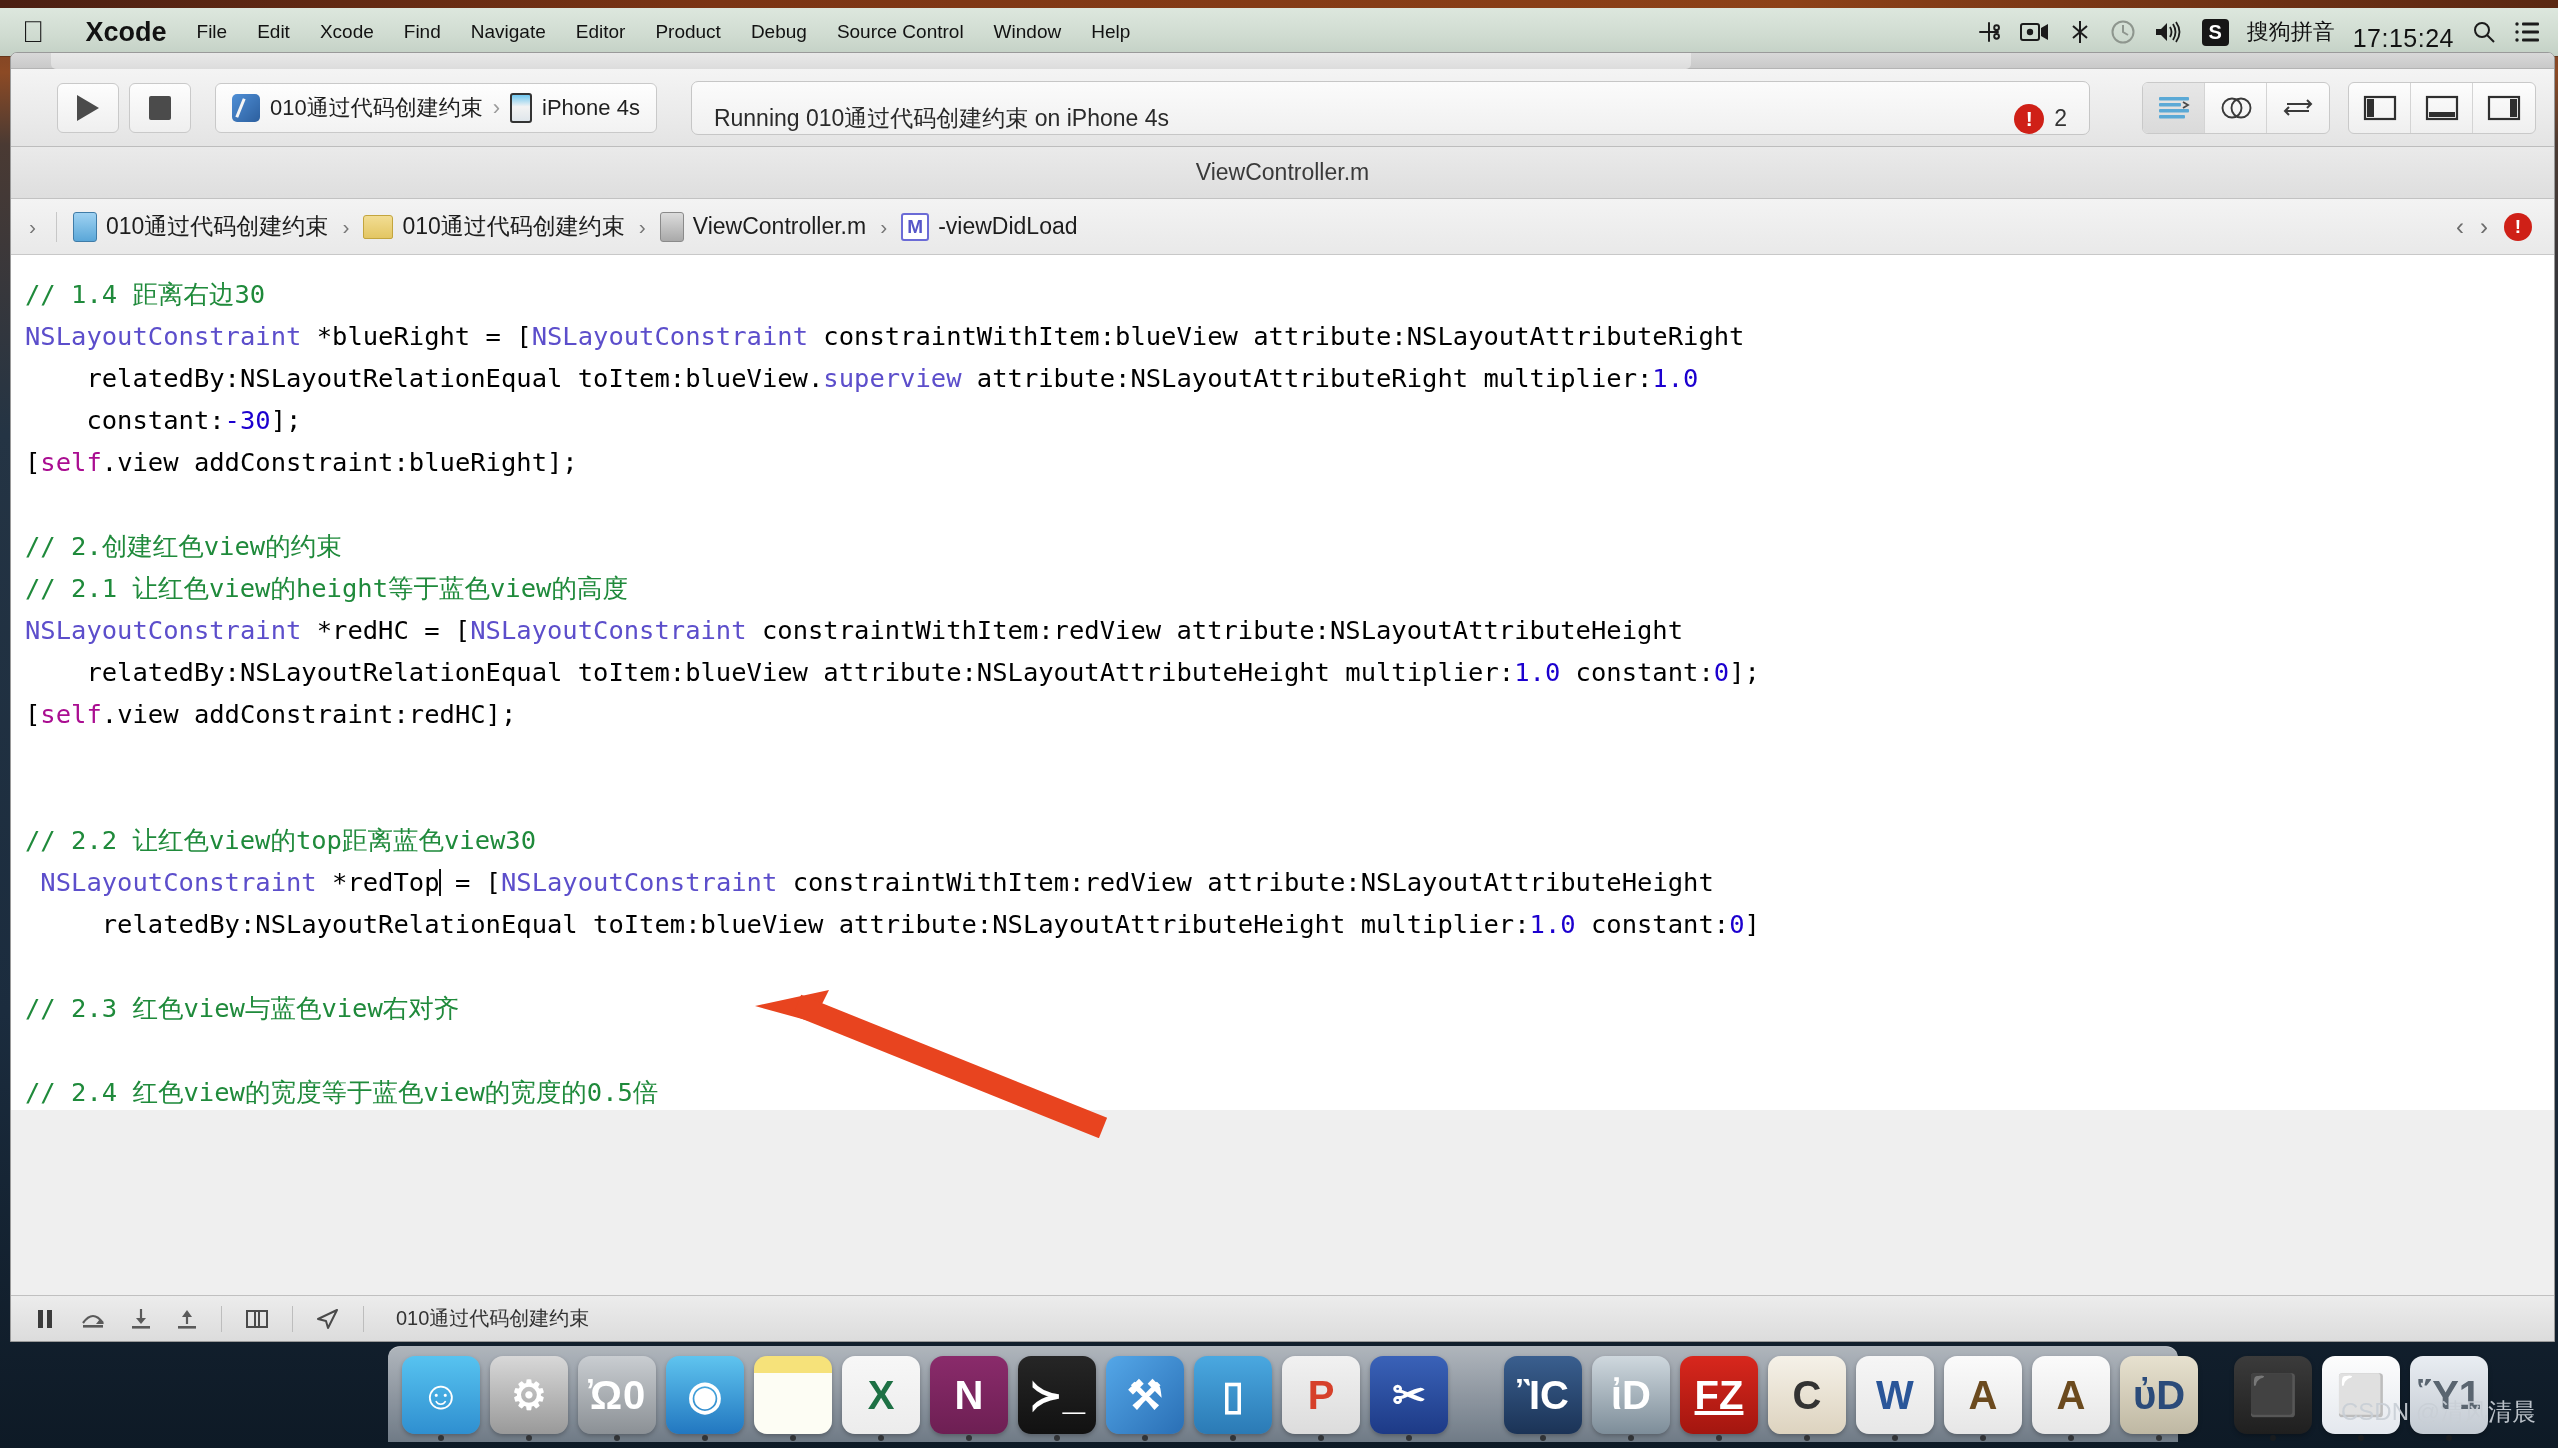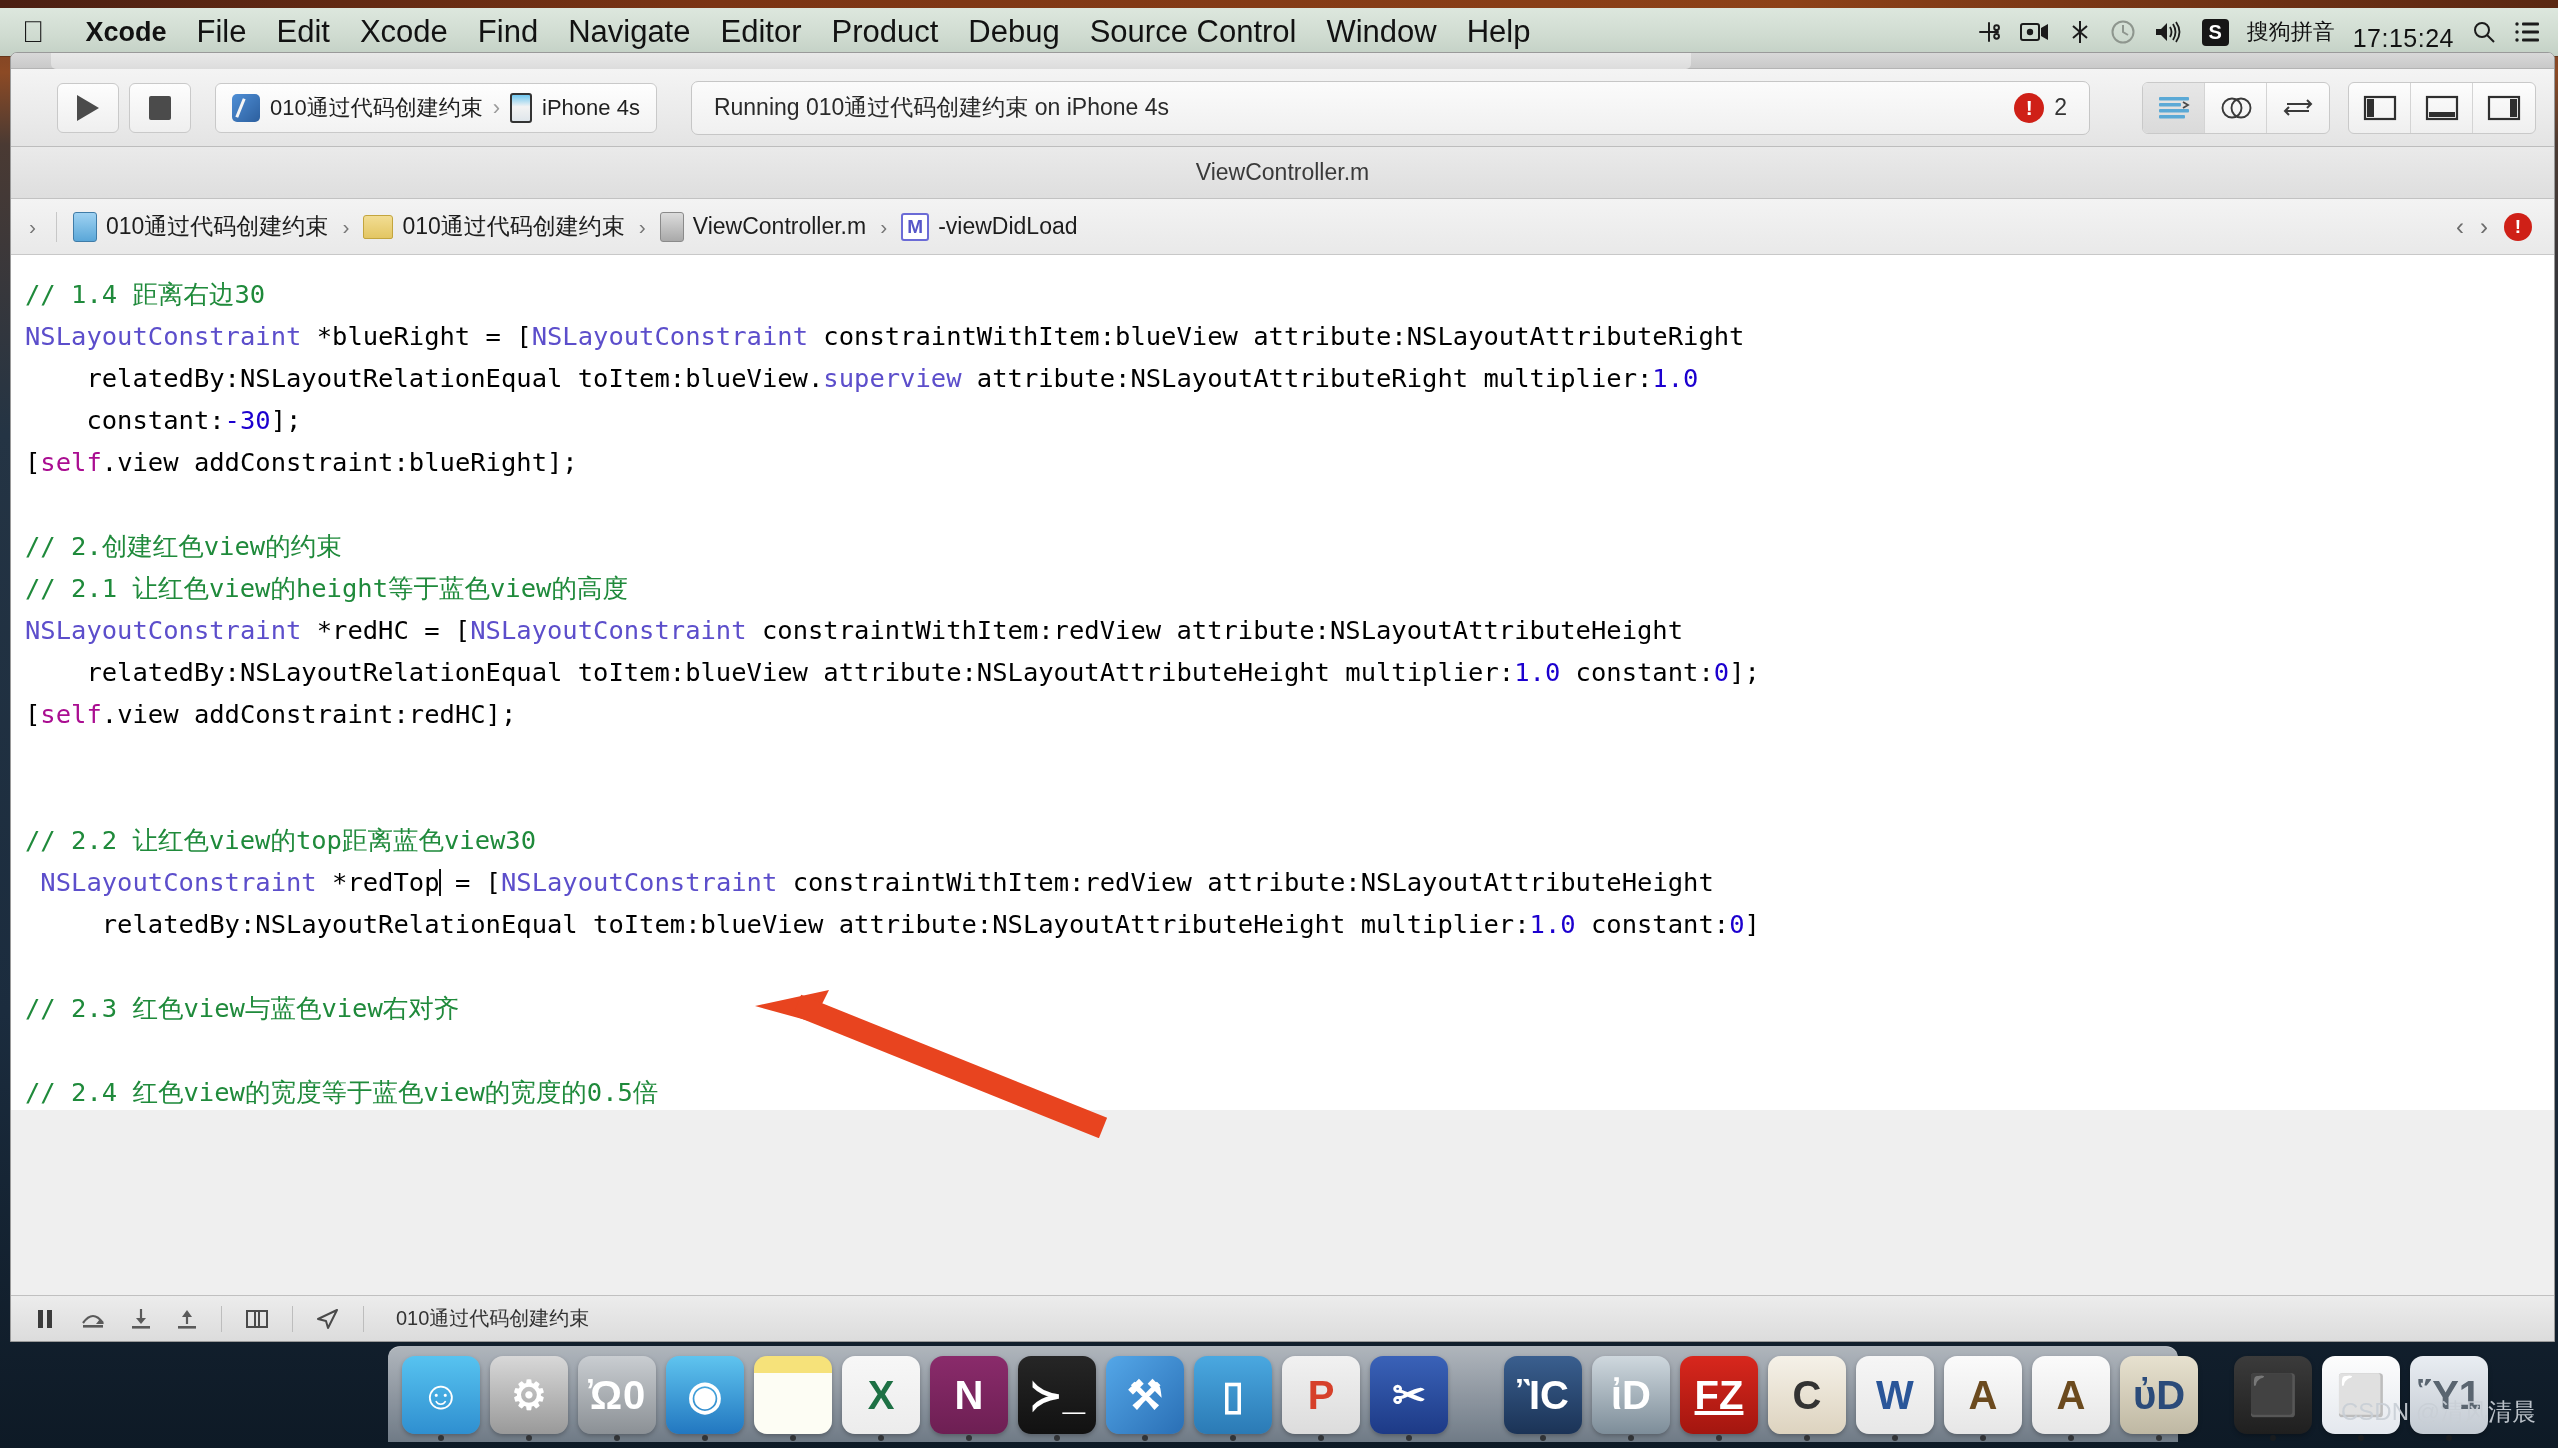--- a/index.html
+++ b/index.html
@@ -22,21 +22,21 @@
   .menubar {
     position:absolute; left:0; top:8px; right:0; height:48px;
     background:linear-gradient(180deg,#dde7de 0%,#cfdbd0 60%,#c3d0c5 100%);
     display:flex; align-items:center;
     padding:0 10px 0 22px;
     color:#121212;
     font-size:26px;
     box-shadow:0 1px 0 rgba(0,0,0,.22);
   }
   .menubar .apple { font-size:30px; margin-right:26px; line-height:1; color:#1a1a1a; }
-  .menu-item { padding:0 15px; white-space:nowrap; font-size:31px; }
+  .menu-item { padding:0 15px; white-space:nowrap; font-size:19px; }
   .menu-item.app-name { font-weight:bold; font-size:27px; }
   .menubar .spacer { flex:1; }
   .status-group { display:flex; align-items:center; gap:18px; padding-right:8px; }
   .status-icon { font-size:25px; line-height:1; color:#1b1b1b; display:inline-flex; align-items:center; }
   .sogou-badge {
     background:#161616; color:#fff; font-weight:bold;
     width:27px; height:27px; border-radius:4px;
     display:inline-flex; align-items:center; justify-content:center;
     font-size:20px;
   }
@@ -99,21 +99,21 @@
   }
   .device-icon {
     width:22px;height:30px;border:2px solid #333;border-radius:3px;
     background:linear-gradient(180deg,#6fc7ef,#f3f3f3 45%,#dfe6eb);
   }
 
   .status-display {
     flex:1; height:54px; margin:0 34px;
     background:linear-gradient(180deg,#fbfbfb,#f0f0f0);
     border:1px solid #c6c6c6; border-radius:7px;
-    display:flex; align-items:center; justify-content:space-between;
+    display:flex; align-items:flex-end; justify-content:space-between;
     padding:0 22px; font-size:23px; color:#2a2a2a;
   }
   .err-badge { display:flex; align-items:center; gap:10px; }
   .err-oct {
     width:30px;height:30px;border-radius:50%;
     background:#cf2017; color:#fff; font-weight:bold; font-size:21px;
     display:flex;align-items:center;justify-content:center;
   }
   .err-count { font-size:23px; color:#333; }
 

